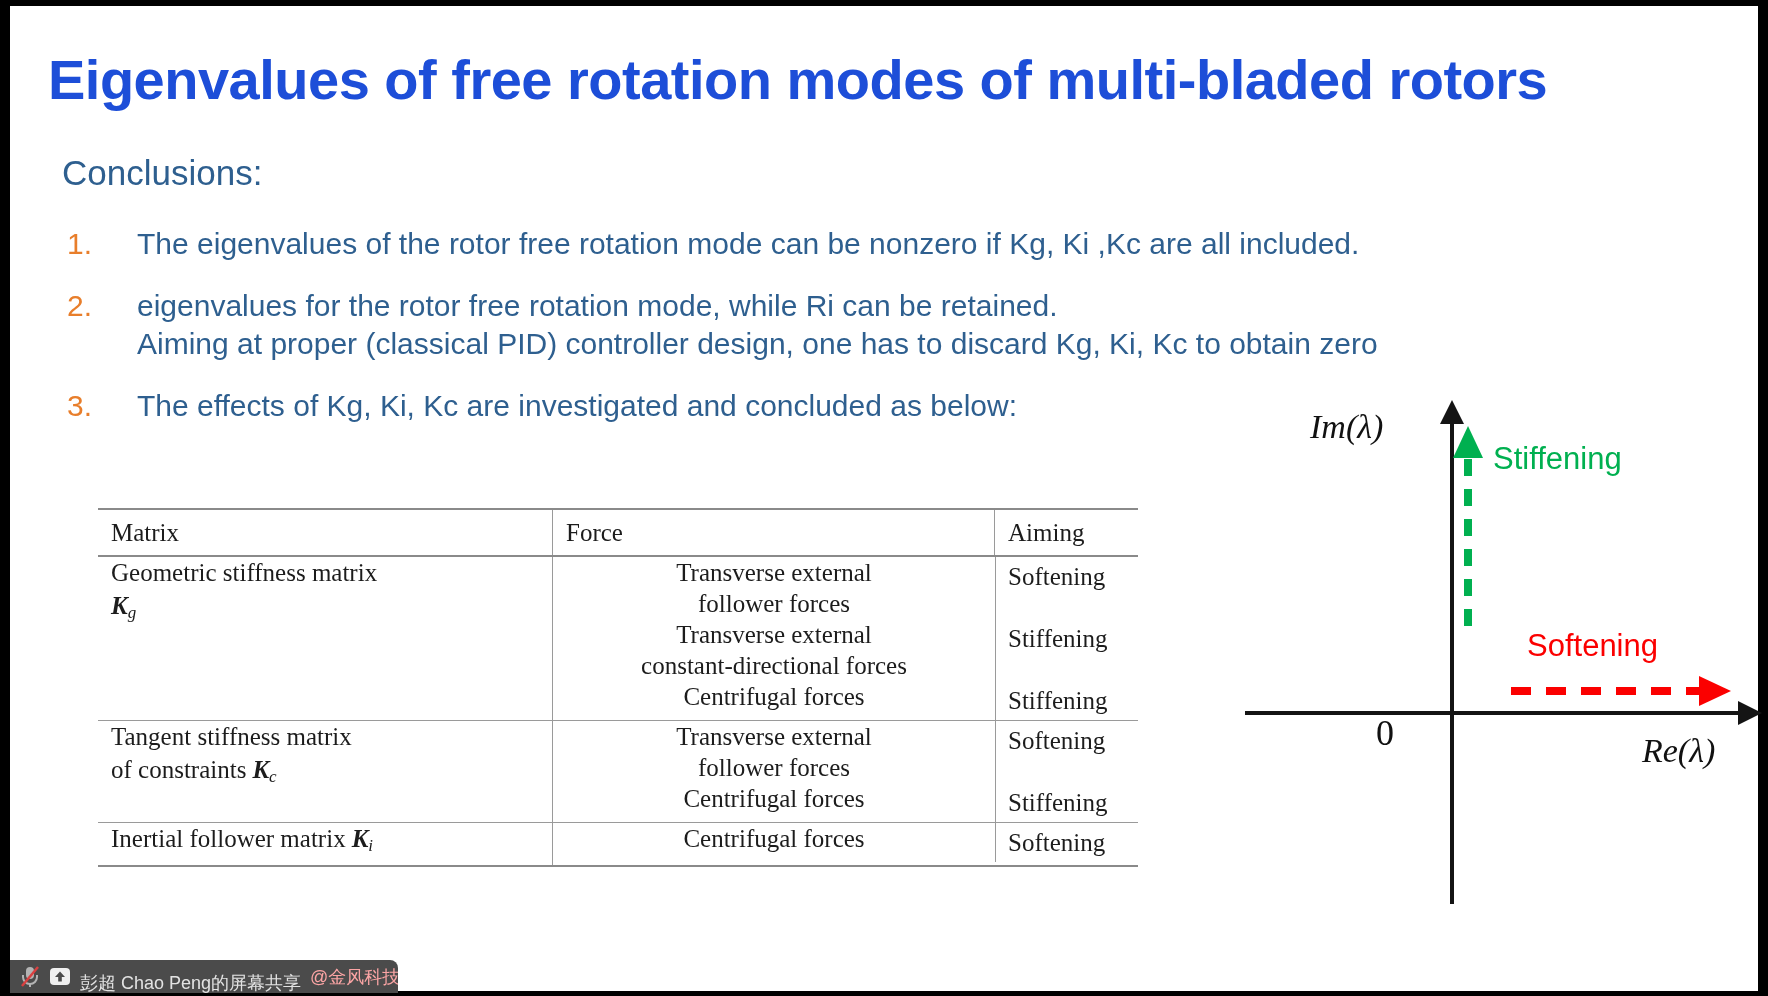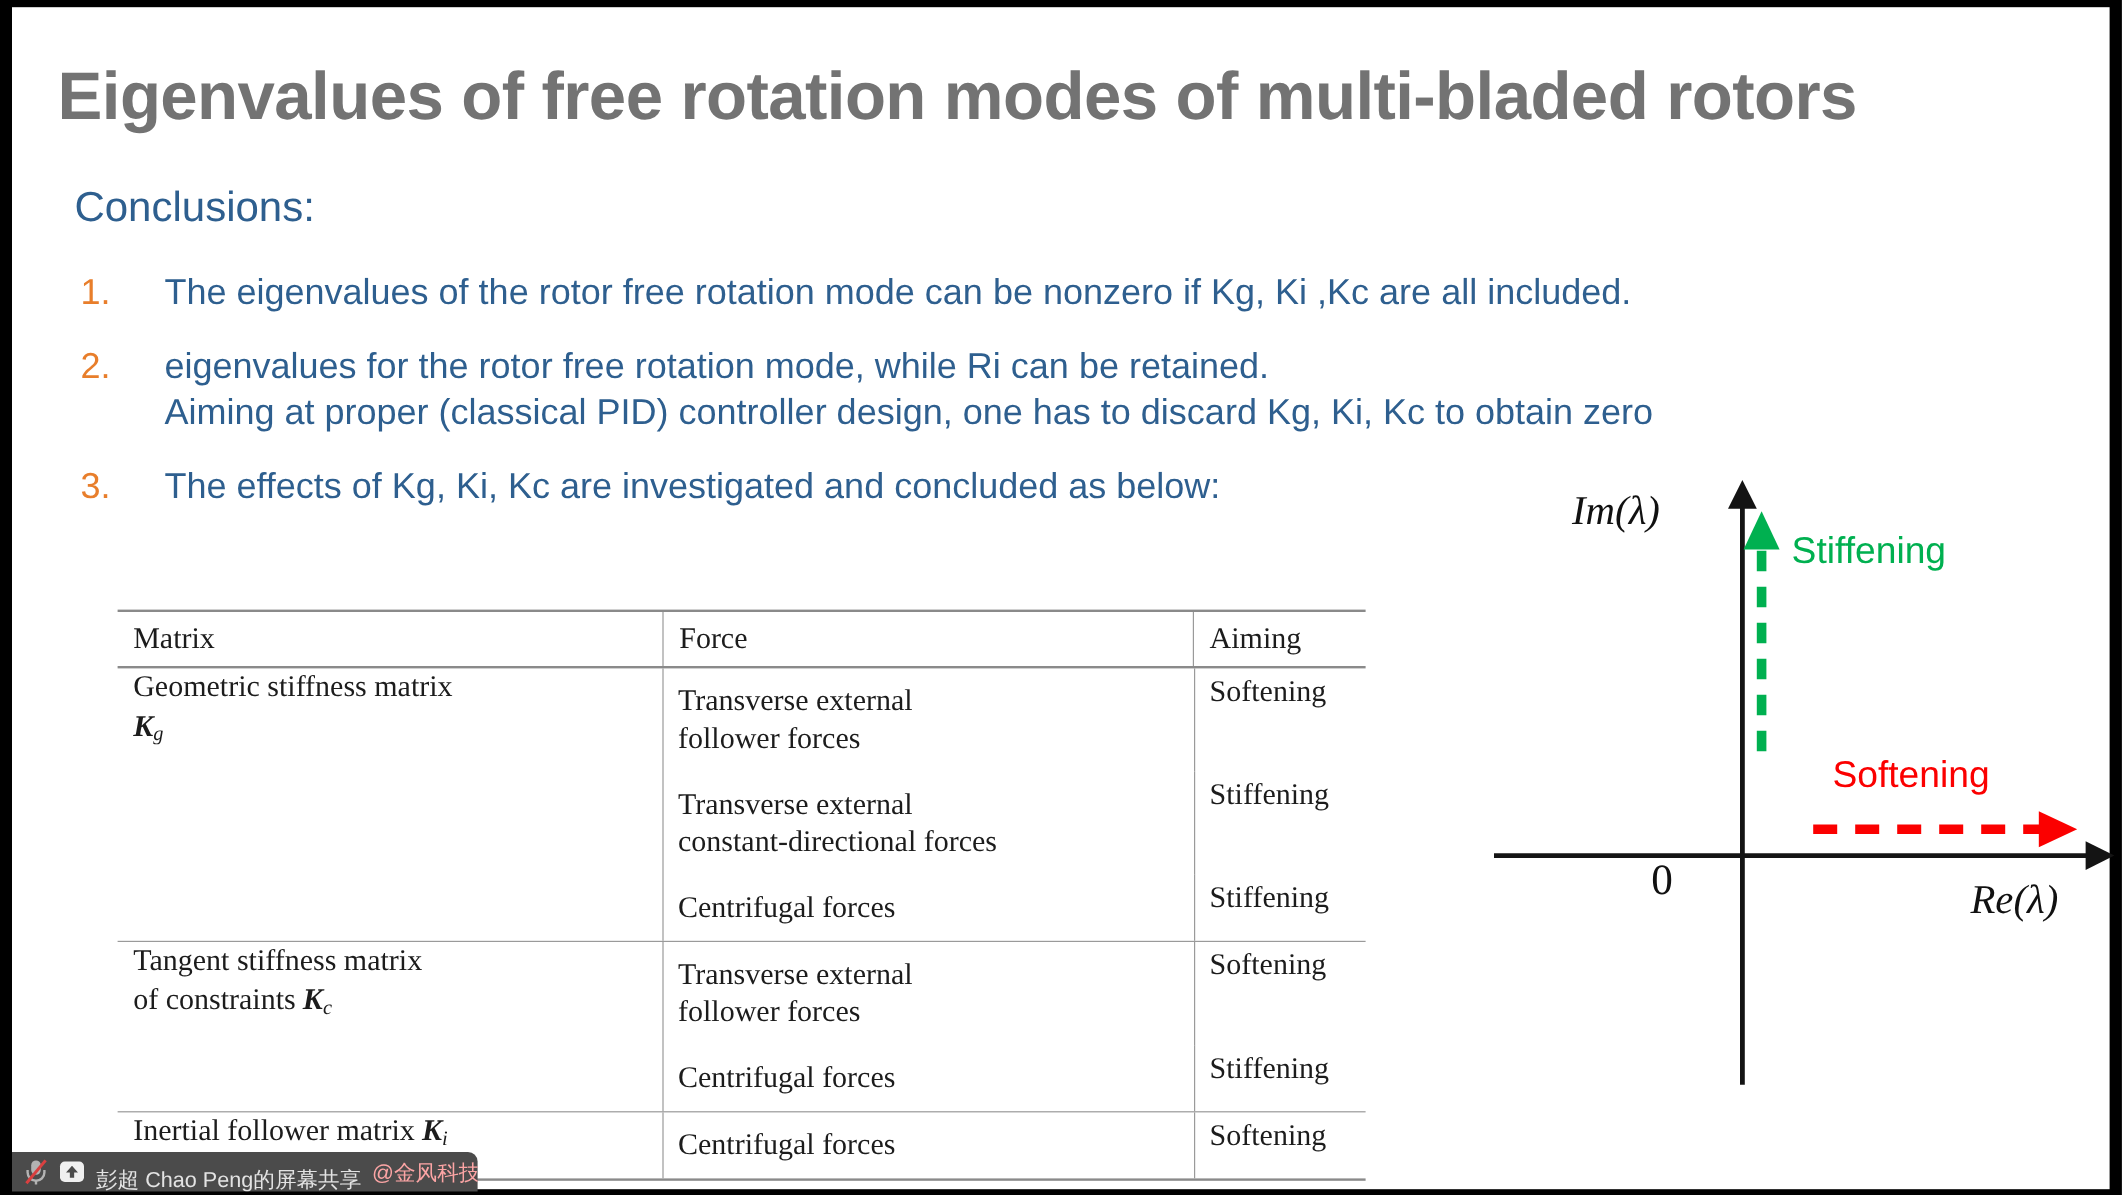--- a/index.html
+++ b/index.html
@@ -1,21 +1,21 @@
 <!DOCTYPE html>
 <html><head>
 <meta charset="utf-8">
 <style>
   html,body{margin:0;padding:0;background:#000;}
   .stage{position:relative;width:1768px;height:996px;background:#000;overflow:hidden;
          font-family:"Liberation Sans","DejaVu Sans",sans-serif;}
   .slide{position:absolute;left:10px;top:6px;width:1748px;height:985px;background:#ffffff;}
 
   .title{position:absolute;left:38px;top:40px;width:1500px;font-size:56px;line-height:68px;
-         font-weight:600;letter-spacing:-0.5px;color:#737373;}
+         font-weight:600;letter-spacing:-0.5px;color:#1d4ed8;}
 
   .concl{position:absolute;left:52px;top:147px;font-size:35px;color:#2E5F8F;}
 
   .list{position:absolute;left:57px;top:219px;width:1530px;color:#2E5F8F;font-size:30px;line-height:38px;}
   .li{display:flex;margin-bottom:24px;}
   .num{width:70px;flex:0 0 70px;color:#E87E2B;}
   .litext{flex:1;}
 
   
   .tbl{position:absolute;left:88px;top:502px;width:1040px;box-sizing:border-box;
@@ -25,21 +25,21 @@
   .thead{display:flex;border-bottom:2px solid #8a8a8a;}
   .hcell{padding:7px 12px 7px 13px;}
   .h1{width:454px;}
   .h2{width:442px;border-left:1px solid #9a9a9a;}
   .h3{width:144px;border-left:1px solid #9a9a9a;}
   .tgroup{display:flex;}
   .tgroup + .tgroup{border-top:1px solid #9a9a9a;}
   .mcell{width:454px;flex:0 0 454px;padding:0 14px 4px 13px;}
   .fwrap{flex:1;border-left:1px solid #9a9a9a;display:flex;flex-direction:column;}
   .srow{display:flex;}
-  .fcell{width:442px;flex:0 0 442px;padding:12px 12px;}
+  .fcell{width:442px;flex:0 0 442px;padding:0 12px;text-align:center;}
   .ecell{width:144px;flex:0 0 144px;border-left:1px solid #9a9a9a;padding:4px 12px;}
   .ksym{font-weight:bold;font-style:italic;margin-left:6px;}
   .ksub{font-style:italic;font-size:17px;vertical-align:-4px;}
   .m2{margin-top:2px;}
 
   
   .diagram{position:absolute;left:1090px;top:380px;width:678px;height:530px;}
   .dlabel{position:absolute;white-space:nowrap;}
   .lab-im{left:1300px;top:402px;font-family:"Liberation Serif","DejaVu Serif",serif;
           font-style:italic;font-size:34px;color:#111;}

